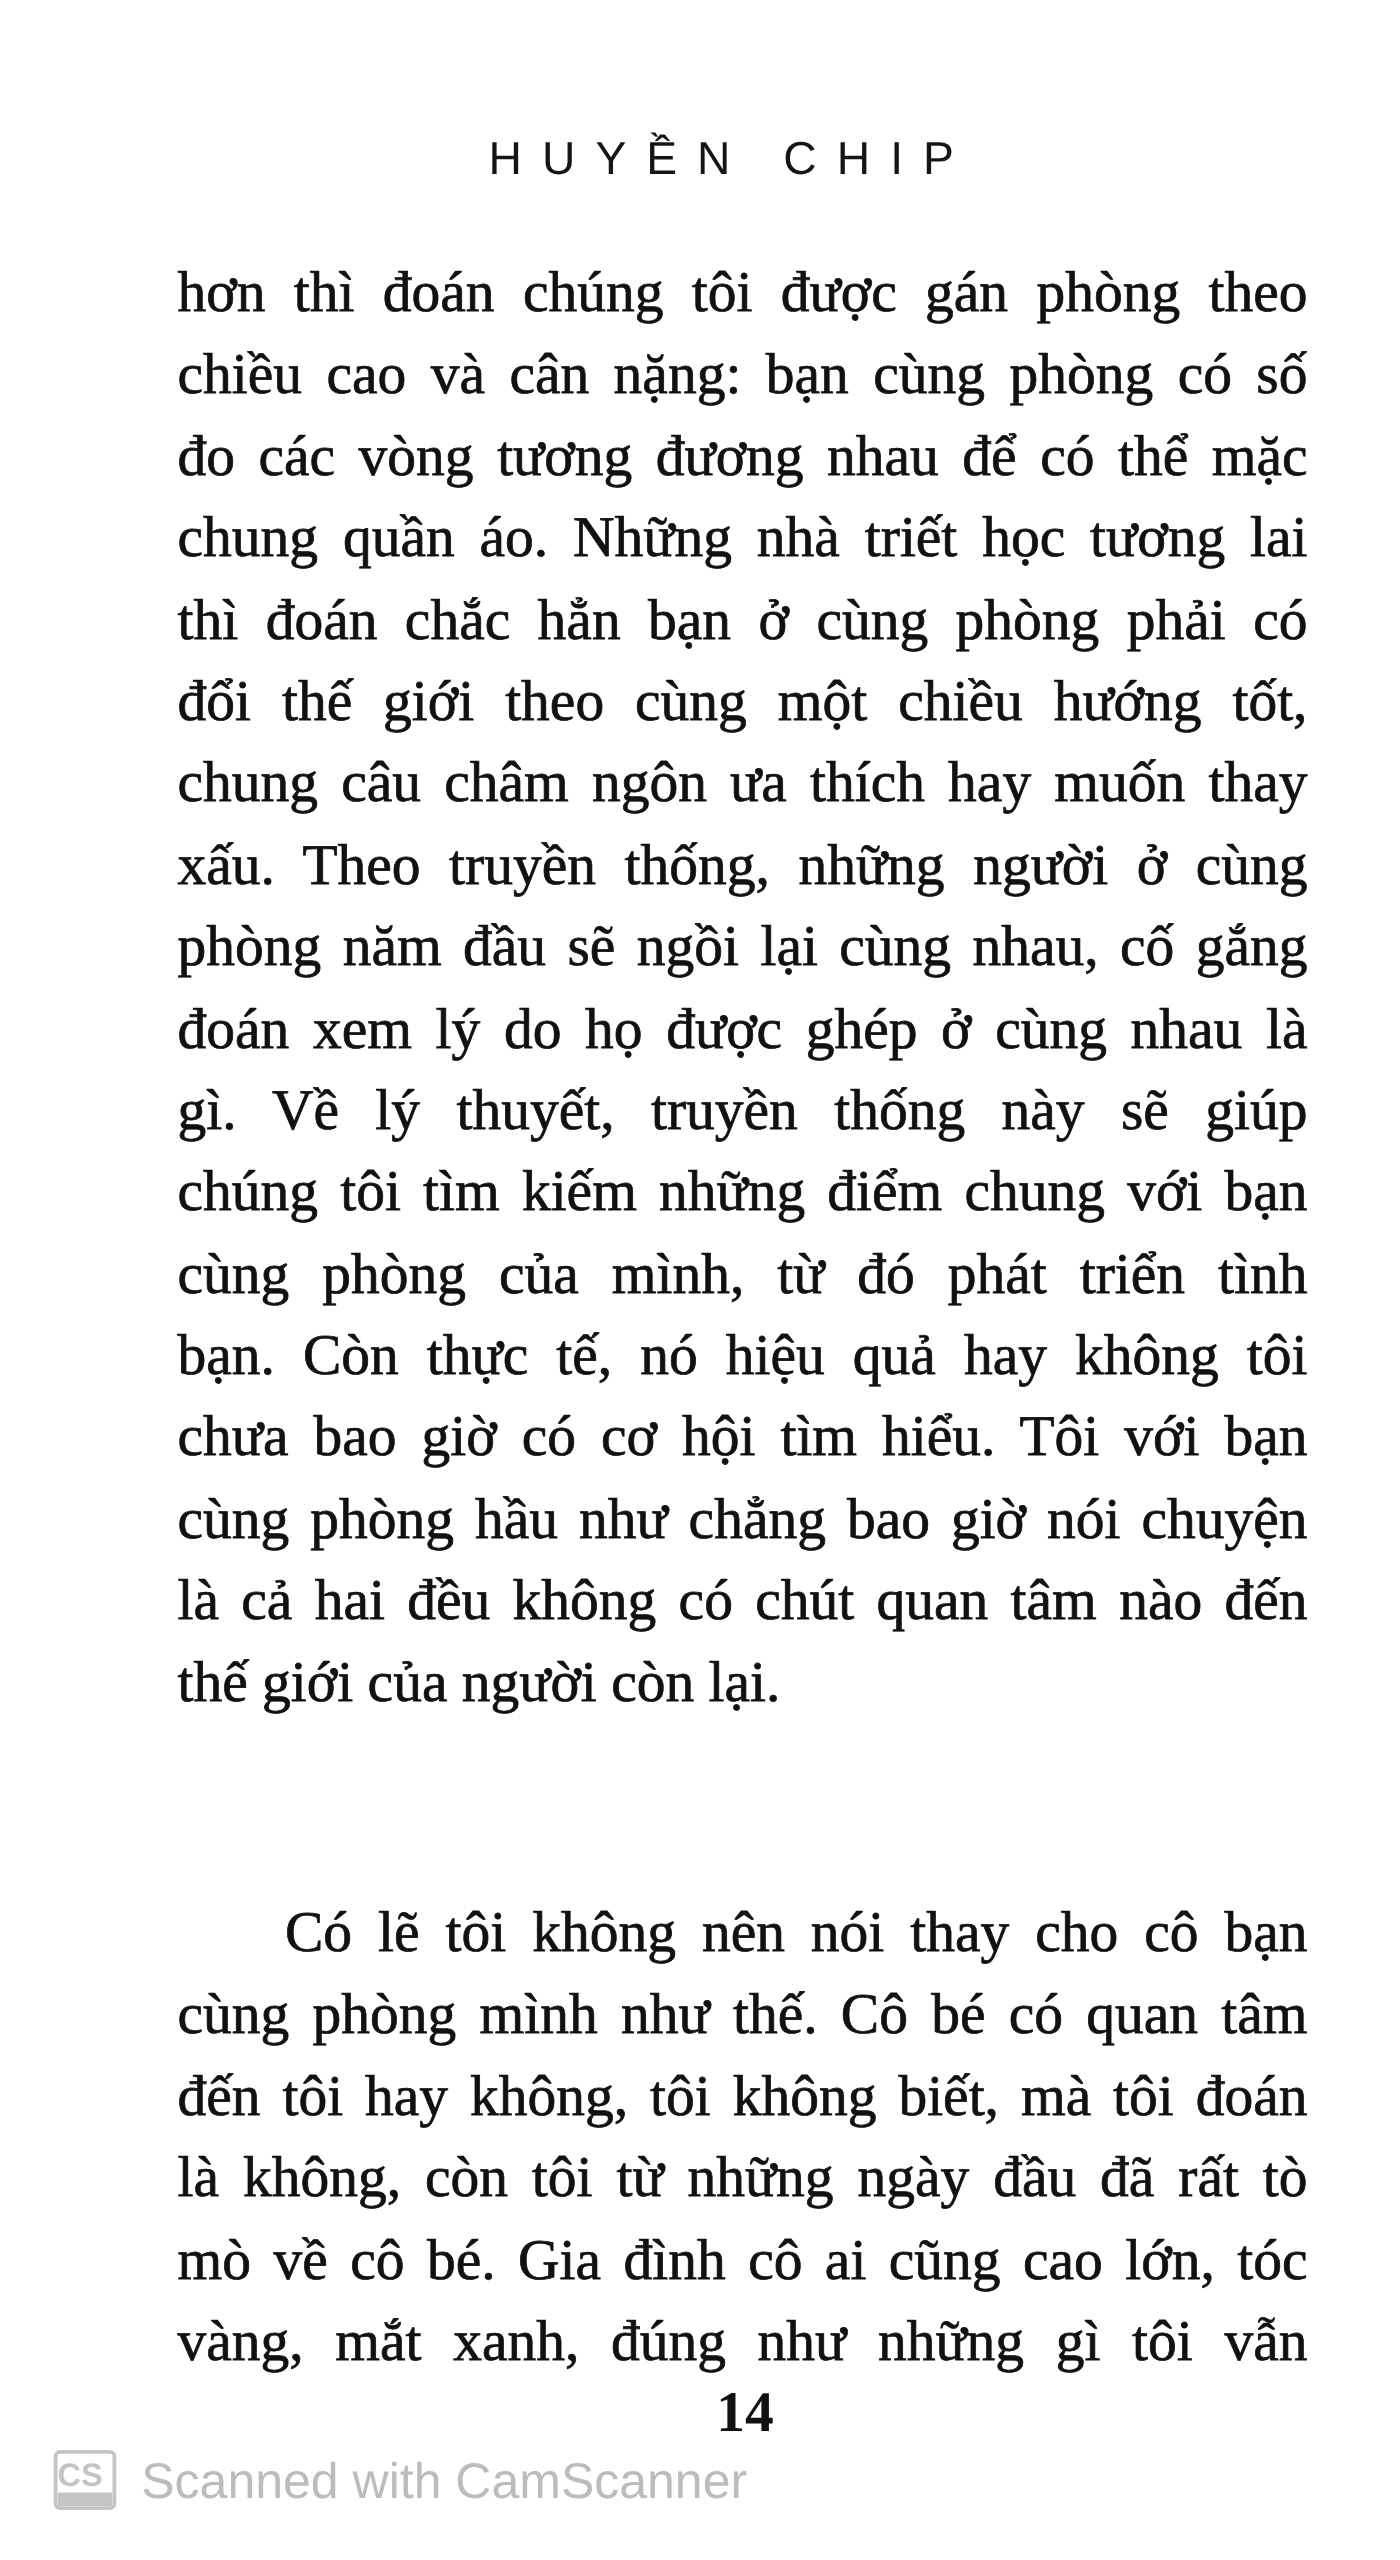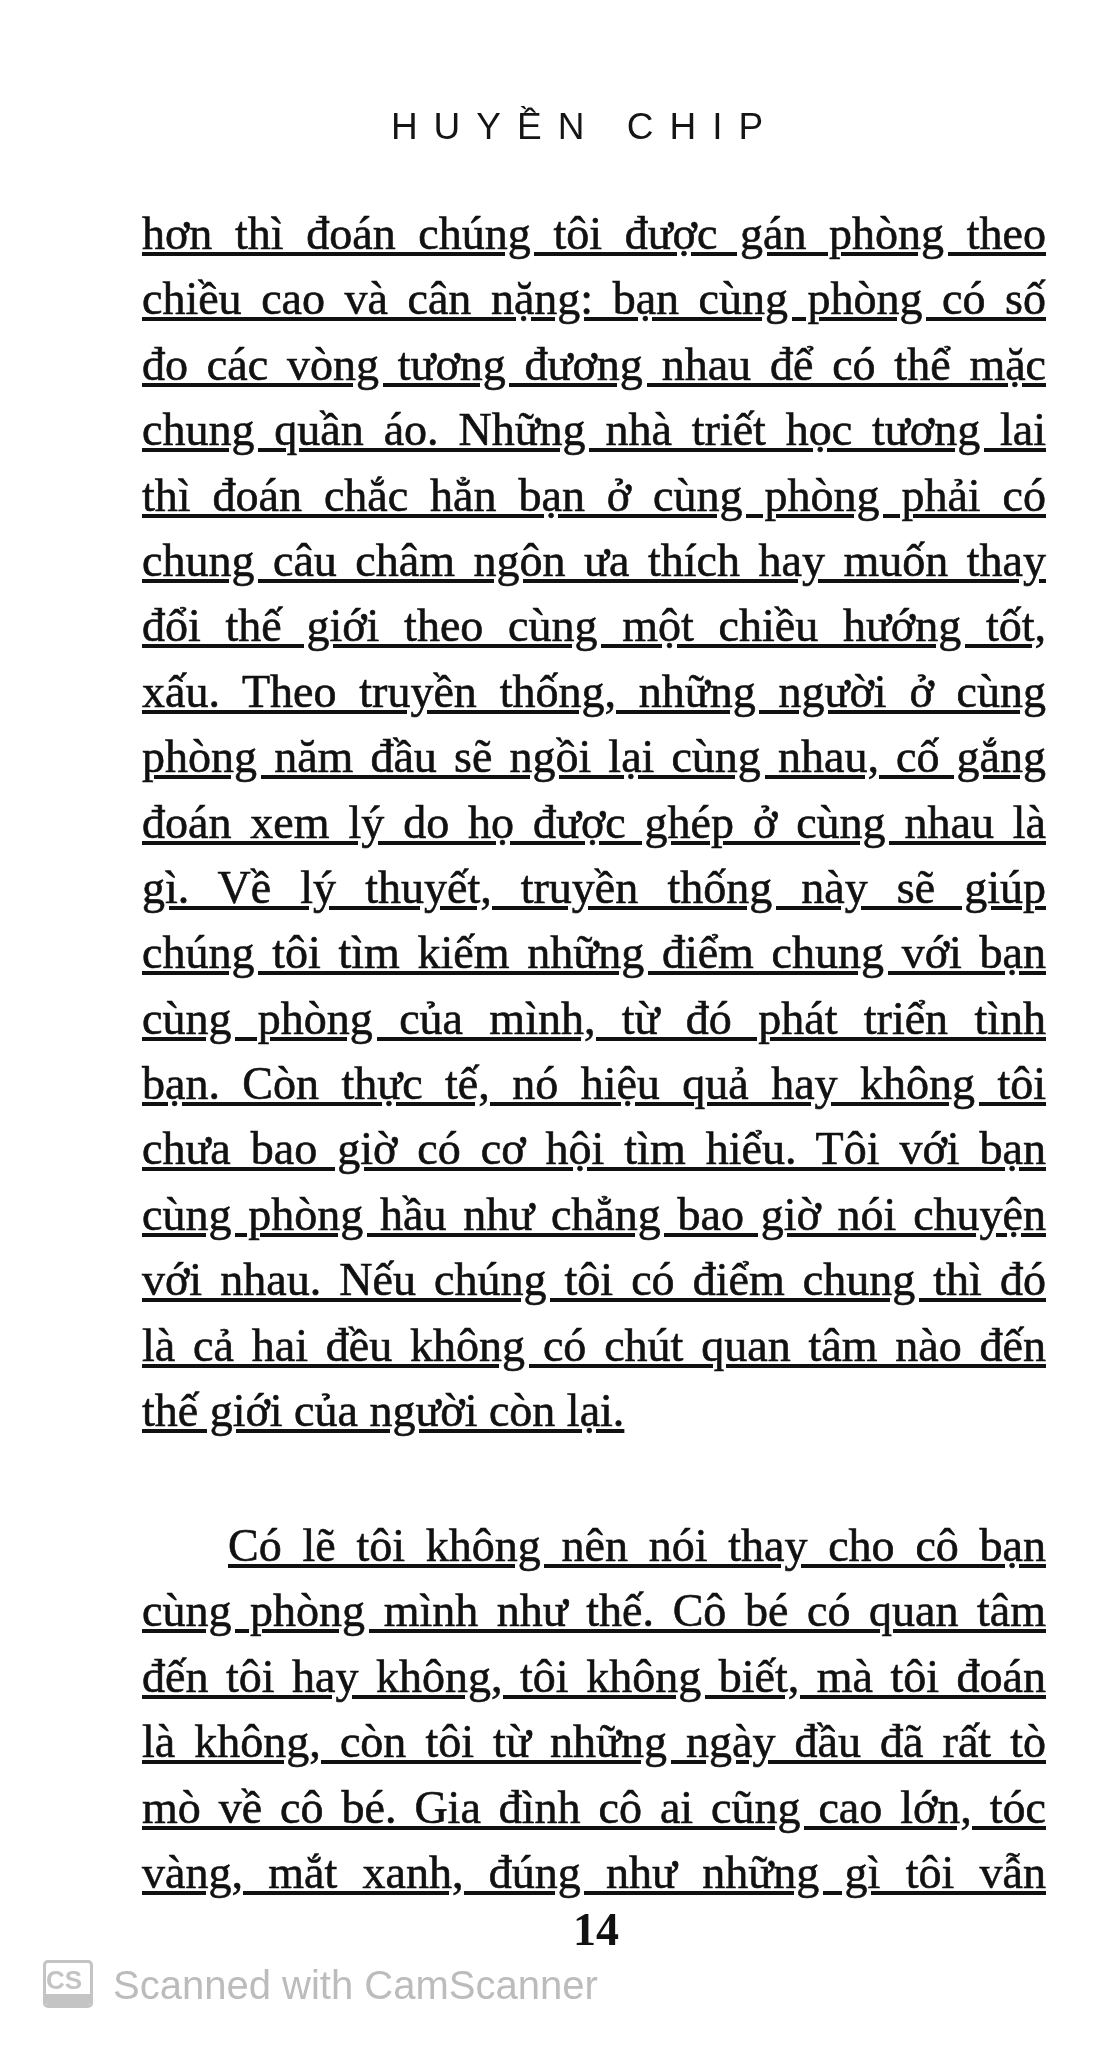--- a/index.html
+++ b/index.html
@@ -36,21 +36,20 @@
       line-height: 65.4px;
       color: #111111;
       -webkit-text-stroke: 0.6px #111111;
     }
     .line {
       display: block;
       height: 65.4px;
       white-space: nowrap;
       text-align: justify;
       text-align-last: justify;
-      text-decoration: underline;
     }
     .line.last {
       text-align: center;
       text-align-last: left;
     }
     .line.indent {
       padding-left: 86px;
       margin-top: 36px;
     }
     #para-1 { top: 201px; }
@@ -120,32 +119,31 @@
 <body>
 
 <div class="running-header">HUYỀN CHIP</div>
 
 <div class="paragraph" id="para-1">
   <span class="line">hơn thì đoán chúng tôi được gán phòng theo</span>
   <span class="line">chiều cao và cân nặng: bạn cùng phòng có số</span>
   <span class="line">đo các vòng tương đương nhau để có thể mặc</span>
   <span class="line">chung quần áo. Những nhà triết học tương lai</span>
   <span class="line">thì đoán chắc hẳn bạn ở cùng phòng phải có</span>
+  <span class="line">đổi thế giới theo cùng một chiều hướng tốt,</span>
   <span class="line">chung câu châm ngôn ưa thích hay muốn thay</span>
-  <span class="line">đổi thế giới theo cùng một chiều hướng tốt,</span>
   <span class="line">xấu. Theo truyền thống, những người ở cùng</span>
   <span class="line">phòng năm đầu sẽ ngồi lại cùng nhau, cố gắng</span>
   <span class="line">đoán xem lý do họ được ghép ở cùng nhau là</span>
   <span class="line">gì. Về lý thuyết, truyền thống này sẽ giúp</span>
   <span class="line">chúng tôi tìm kiếm những điểm chung với bạn</span>
   <span class="line">cùng phòng của mình, từ đó phát triển tình</span>
   <span class="line">bạn. Còn thực tế, nó hiệu quả hay không tôi</span>
   <span class="line">chưa bao giờ có cơ hội tìm hiểu. Tôi với bạn</span>
   <span class="line">cùng phòng hầu như chẳng bao giờ nói chuyện</span>
-  <span class="line">với nhau. Nếu chúng tôi có điểm chung thì đó</span>
   <span class="line">là cả hai đều không có chút quan tâm nào đến</span>
   <span class="line last">thế giới của người còn lại.</span>
 </div>
 
 <div class="paragraph" id="para-2">
   <span class="line indent">Có lẽ tôi không nên nói thay cho cô bạn</span>
   <span class="line">cùng phòng mình như thế. Cô bé có quan tâm</span>
   <span class="line">đến tôi hay không, tôi không biết, mà tôi đoán</span>
   <span class="line">là không, còn tôi từ những ngày đầu đã rất tò</span>
   <span class="line">mò về cô bé. Gia đình cô ai cũng cao lớn, tóc</span>

